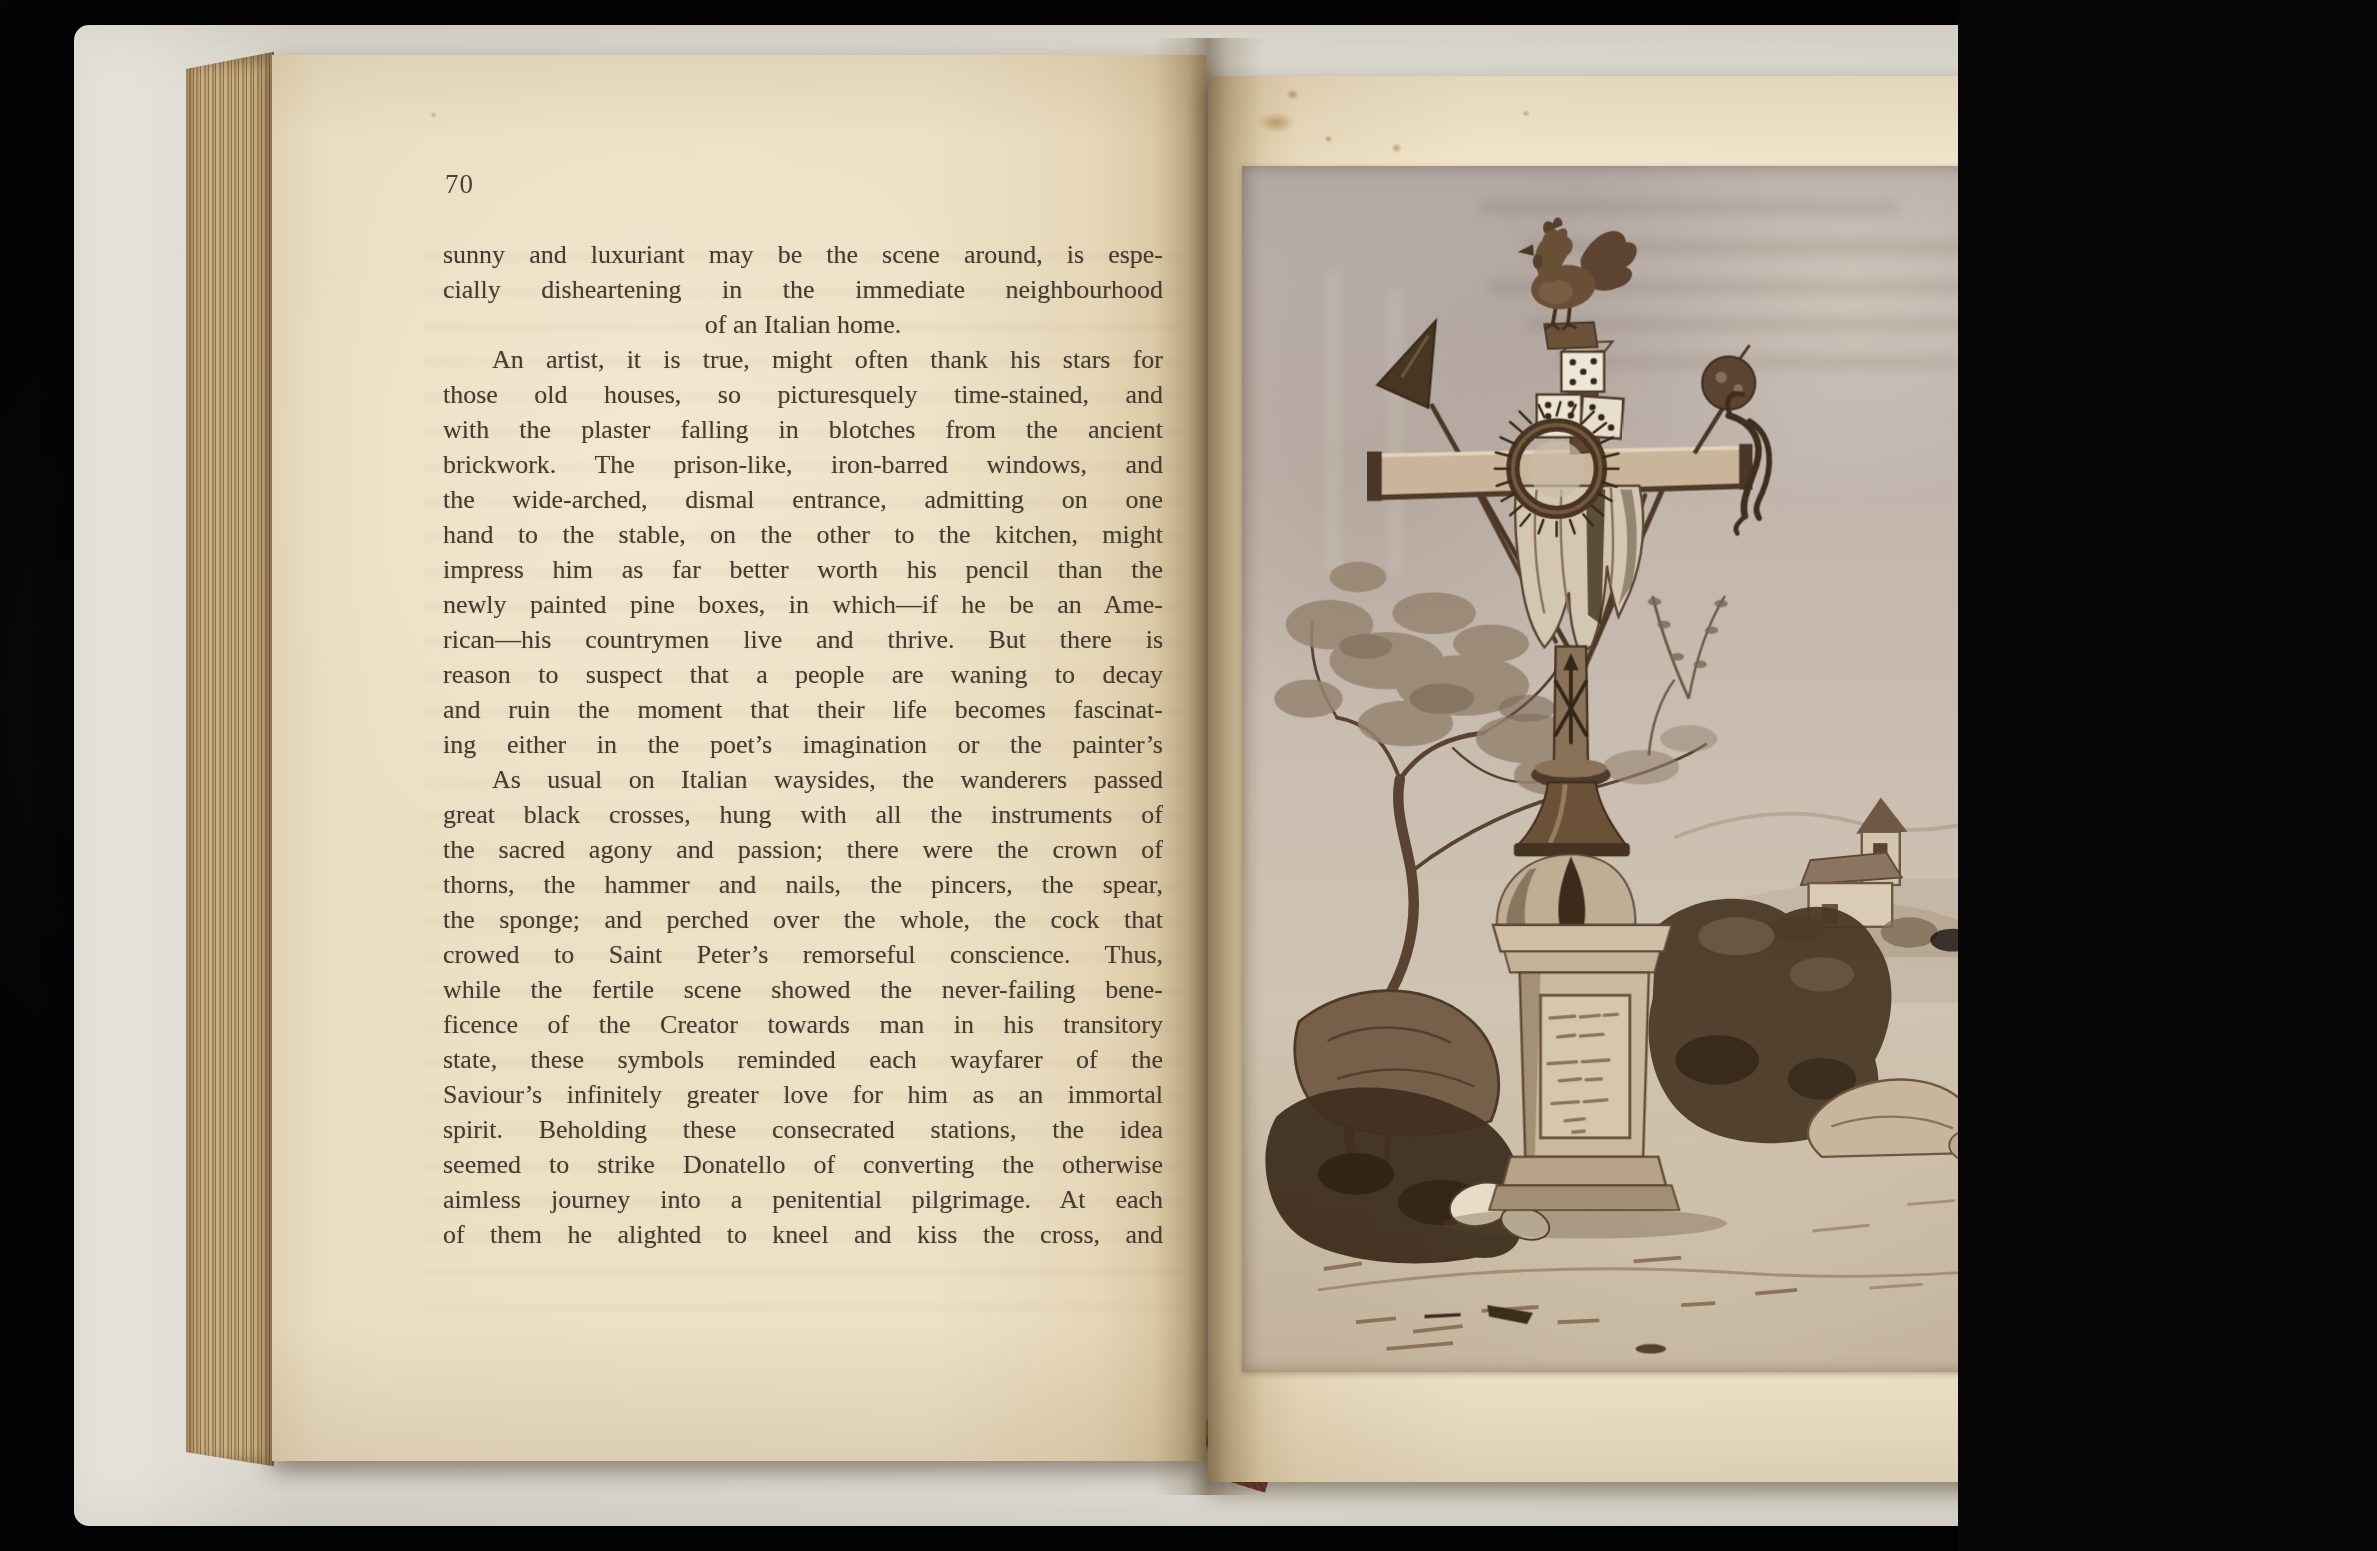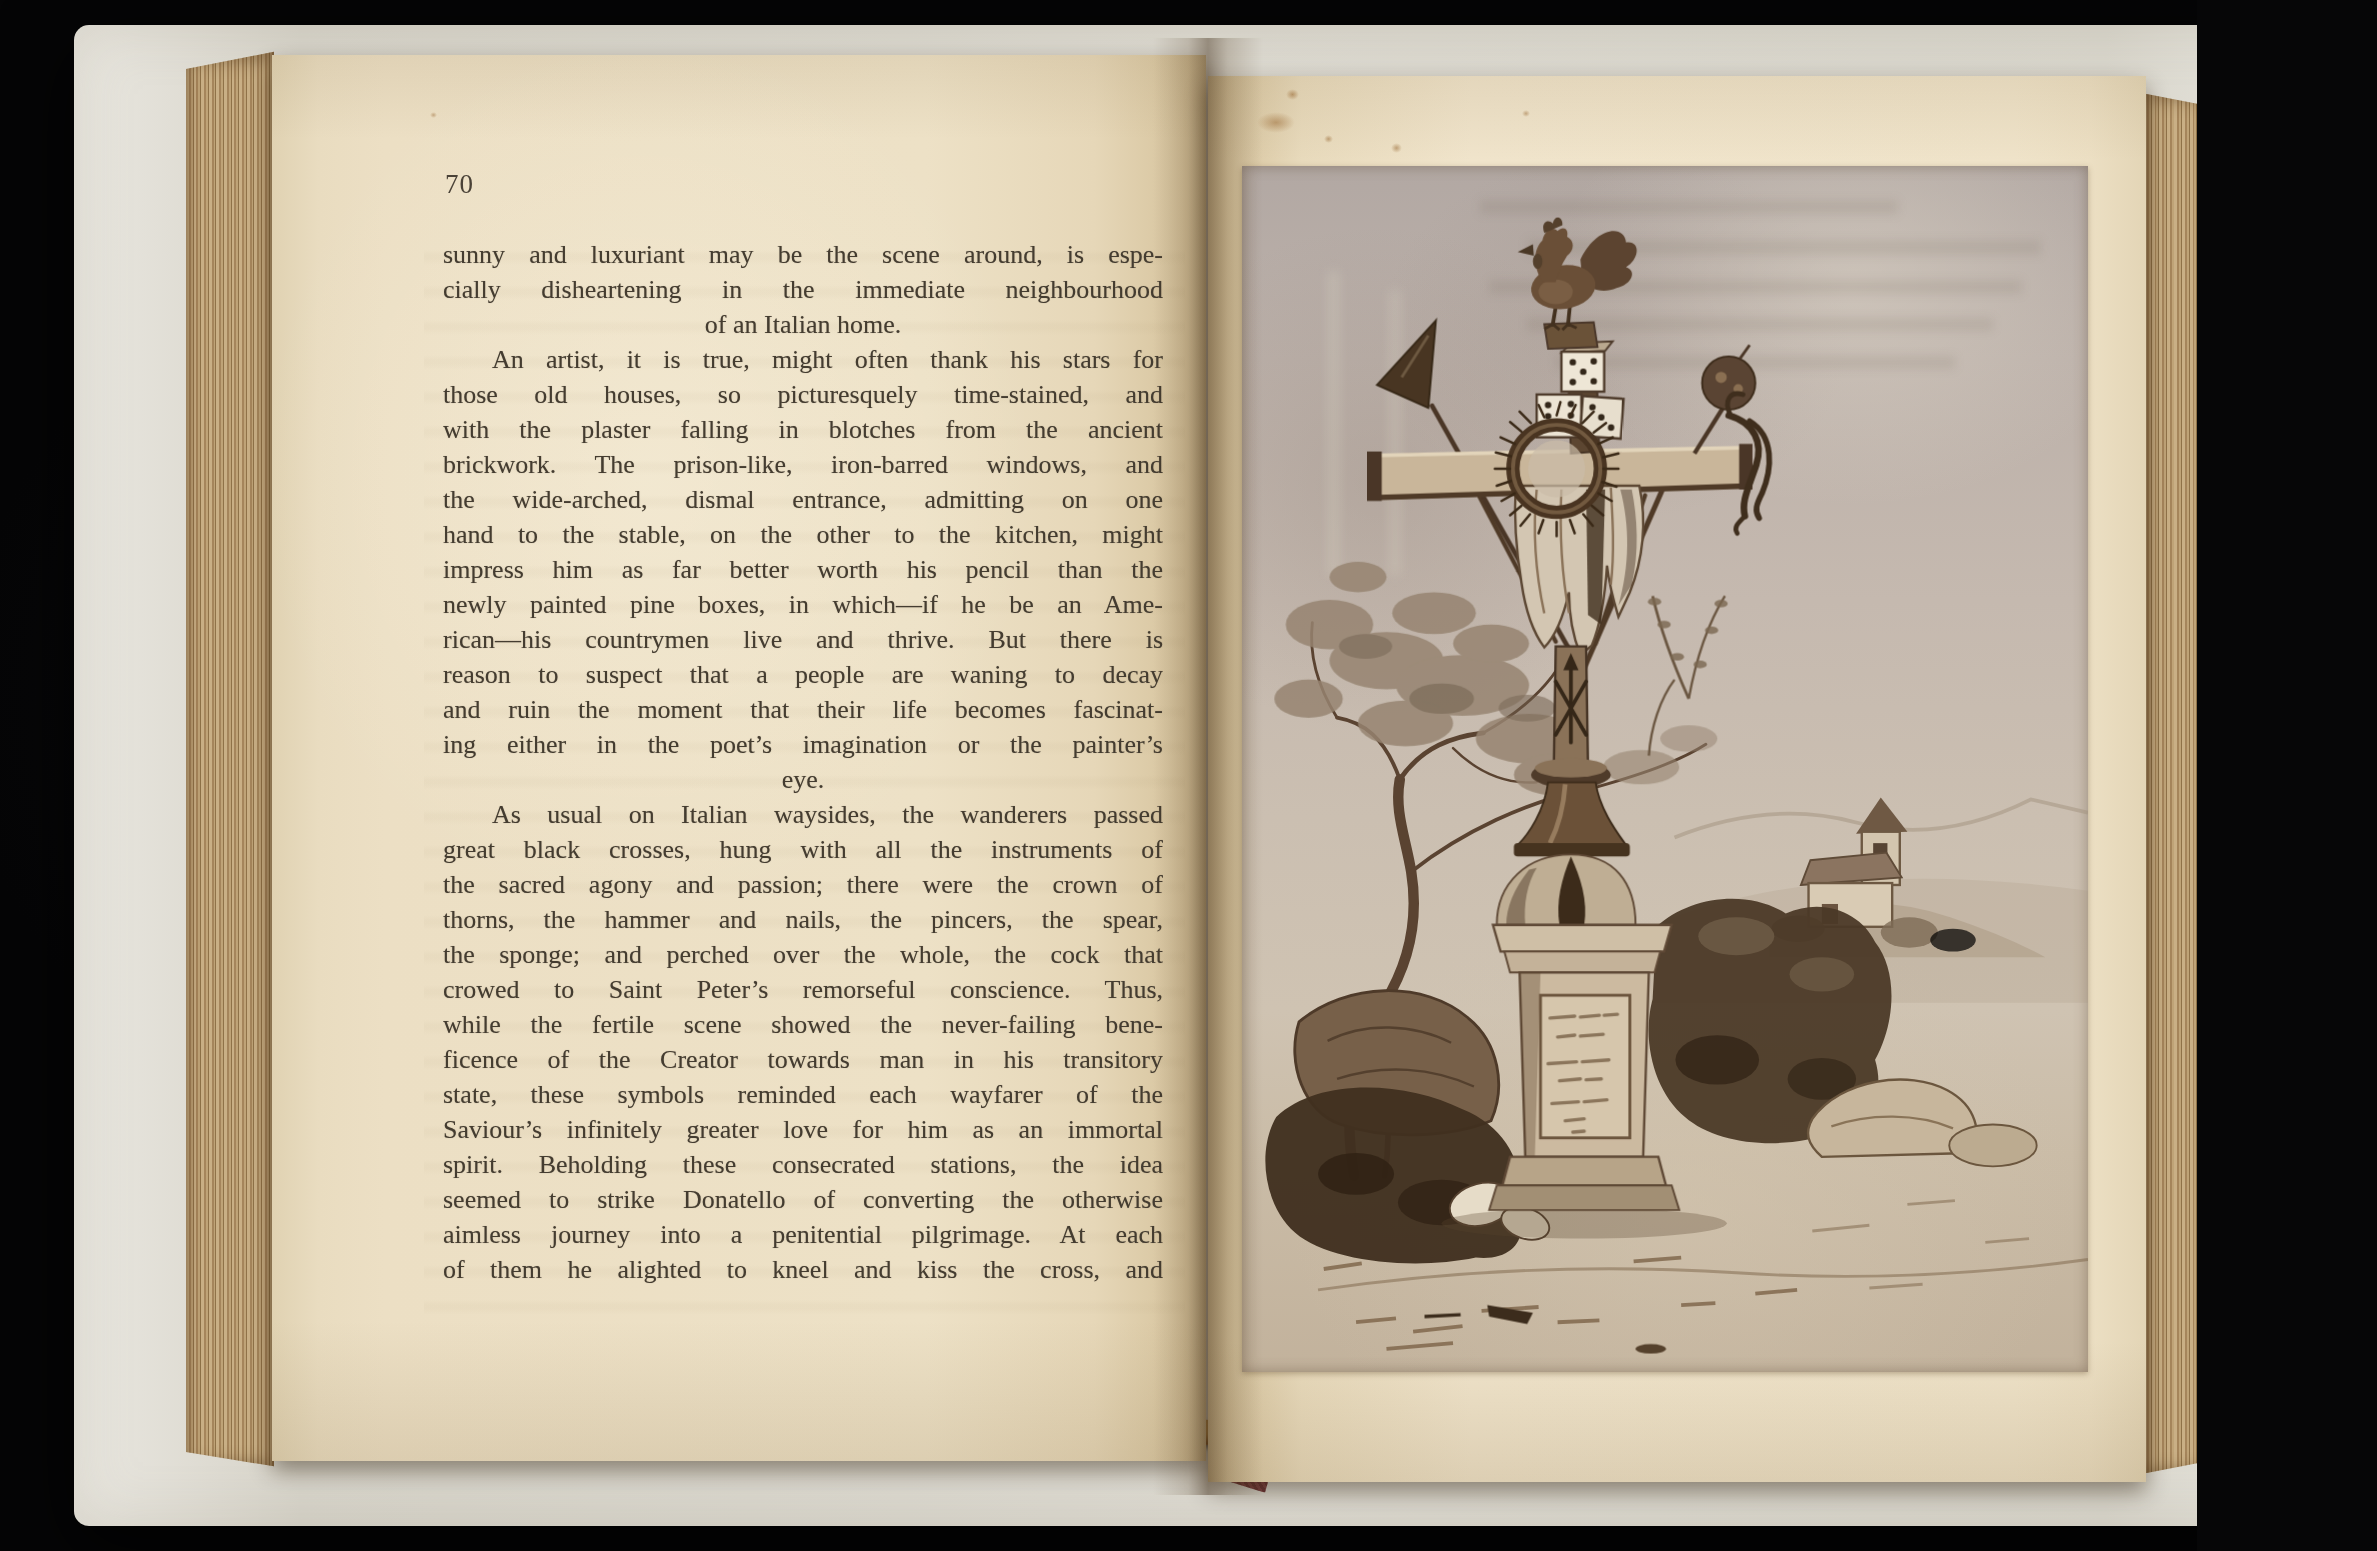--- a/index.html
+++ b/index.html
@@ -1,16 +1,16 @@
 <!DOCTYPE html>
 <html style="font-size:15px"><head>
 <meta charset="utf-8">
 <style>
   html,body{margin:0;padding:0;background:#060607;}
-  .scene{position:relative;width:2197px;height:1551px;overflow:hidden;
+  .scene{position:relative;width:1958px;height:1551px;overflow:hidden;
     background:
       radial-gradient(1141px 666px at 50% 45%, #17171a 0%, #0b0b0d 60%, #050506 100%);
     font-family:"Liberation Serif", serif;}
   
   .cover{position:absolute;left:74px;top:25px;width:2258px;height:1501px;border-radius:15px;
     background:
       linear-gradient(90deg,#e9e7e0 0%,#dedbd2 6%,#d6d3c9 10%,#dcd9d0 50%,#d8d5cb 90%,#e4e2da 97%,#d2cfc5 100%),
       linear-gradient(180deg,#e6e4dc,#d4d1c7);
     box-shadow:0 23px 76px rgba(0,0,0,.85), inset 0 0 57px rgba(160,150,130,.25);}
   .corner-fold{position:absolute;left:2224px;top:88px;width:110px;height:143px;
@@ -105,21 +105,20 @@
     <div class="line j">with the plaster falling in blotches from the ancient</div>
     <div class="line j">brickwork. The prison-like, iron-barred windows, and</div>
     <div class="line j">the wide-arched, dismal entrance, admitting on one</div>
     <div class="line j">hand to the stable, on the other to the kitchen, might</div>
     <div class="line j">impress him as far better worth his pencil than the</div>
     <div class="line j">newly painted pine boxes, in which—if he be an Ame-</div>
     <div class="line j">rican—his countrymen live and thrive. But there is</div>
     <div class="line j">reason to suspect that a people are waning to decay</div>
     <div class="line j">and ruin the moment that their life becomes fascinat-</div>
     <div class="line j">ing either in the poet’s imagination or the painter’s</div>
-    <div class="line l">eye.</div>
     <div class="line j in">As usual on Italian waysides, the wanderers passed</div>
     <div class="line j">great black crosses, hung with all the instruments of</div>
     <div class="line j">the sacred agony and passion; there were the crown of</div>
     <div class="line j">thorns, the hammer and nails, the pincers, the spear,</div>
     <div class="line j">the sponge; and perched over the whole, the cock that</div>
     <div class="line j">crowed to Saint Peter’s remorseful conscience. Thus,</div>
     <div class="line j">while the fertile scene showed the never-failing bene-</div>
     <div class="line j">ficence of the Creator towards man in his transitory</div>
     <div class="line j">state, these symbols reminded each wayfarer of the</div>
     <div class="line j">Saviour’s infinitely greater love for him as an immortal</div>

